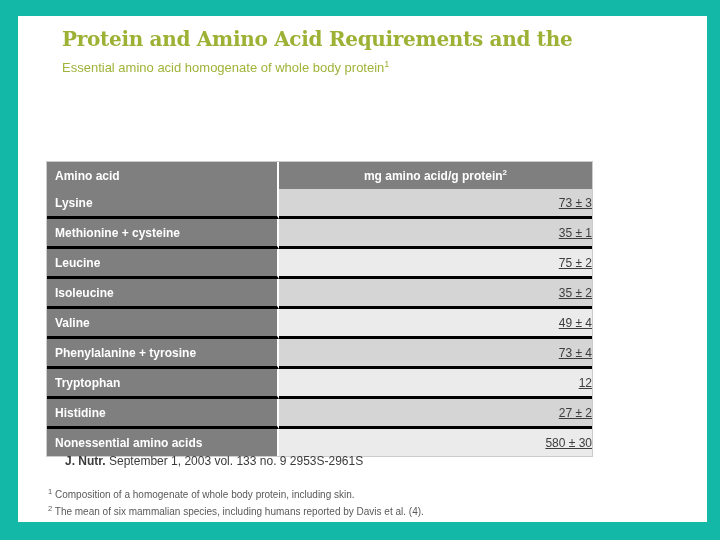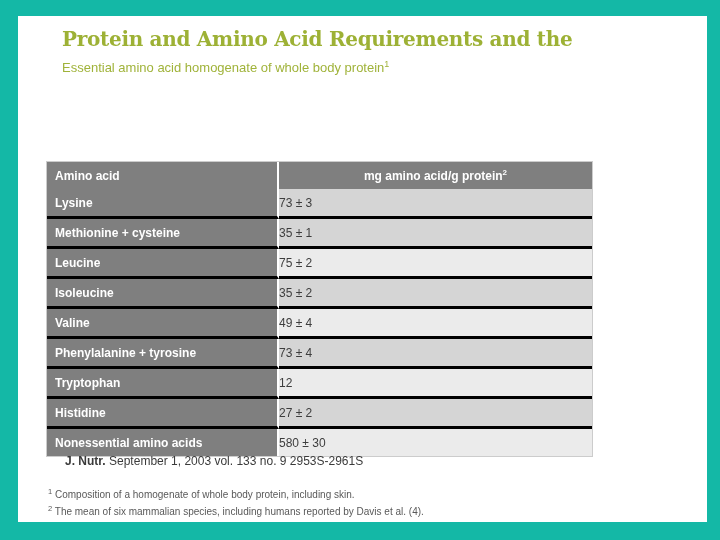--- a/index.html
+++ b/index.html
@@ -67,22 +67,23 @@
   }
   .amino-table thead .cell-value {
     background: #7f7f7f;
     color: #ffffff;
     font-weight: 700;
     text-align: center;
   }
   .amino-table thead .cell-value sup { font-size: 8px; }
   .amino-table tbody .cell-value {
     color: #3d3d3d;
-    text-align: left;
+    text-align: right;
     font-weight: 400;
+    text-decoration: underline;
   }
   .amino-table tr.band-dark .cell-value { background: #d5d5d5; }
   .amino-table tr.band-light .cell-value { background: #ebebeb; }
 
   
   .citation {
     position: absolute;
     left: 47px; top: 438px;
     font-size: 12px;
     color: #3b3b3b;

